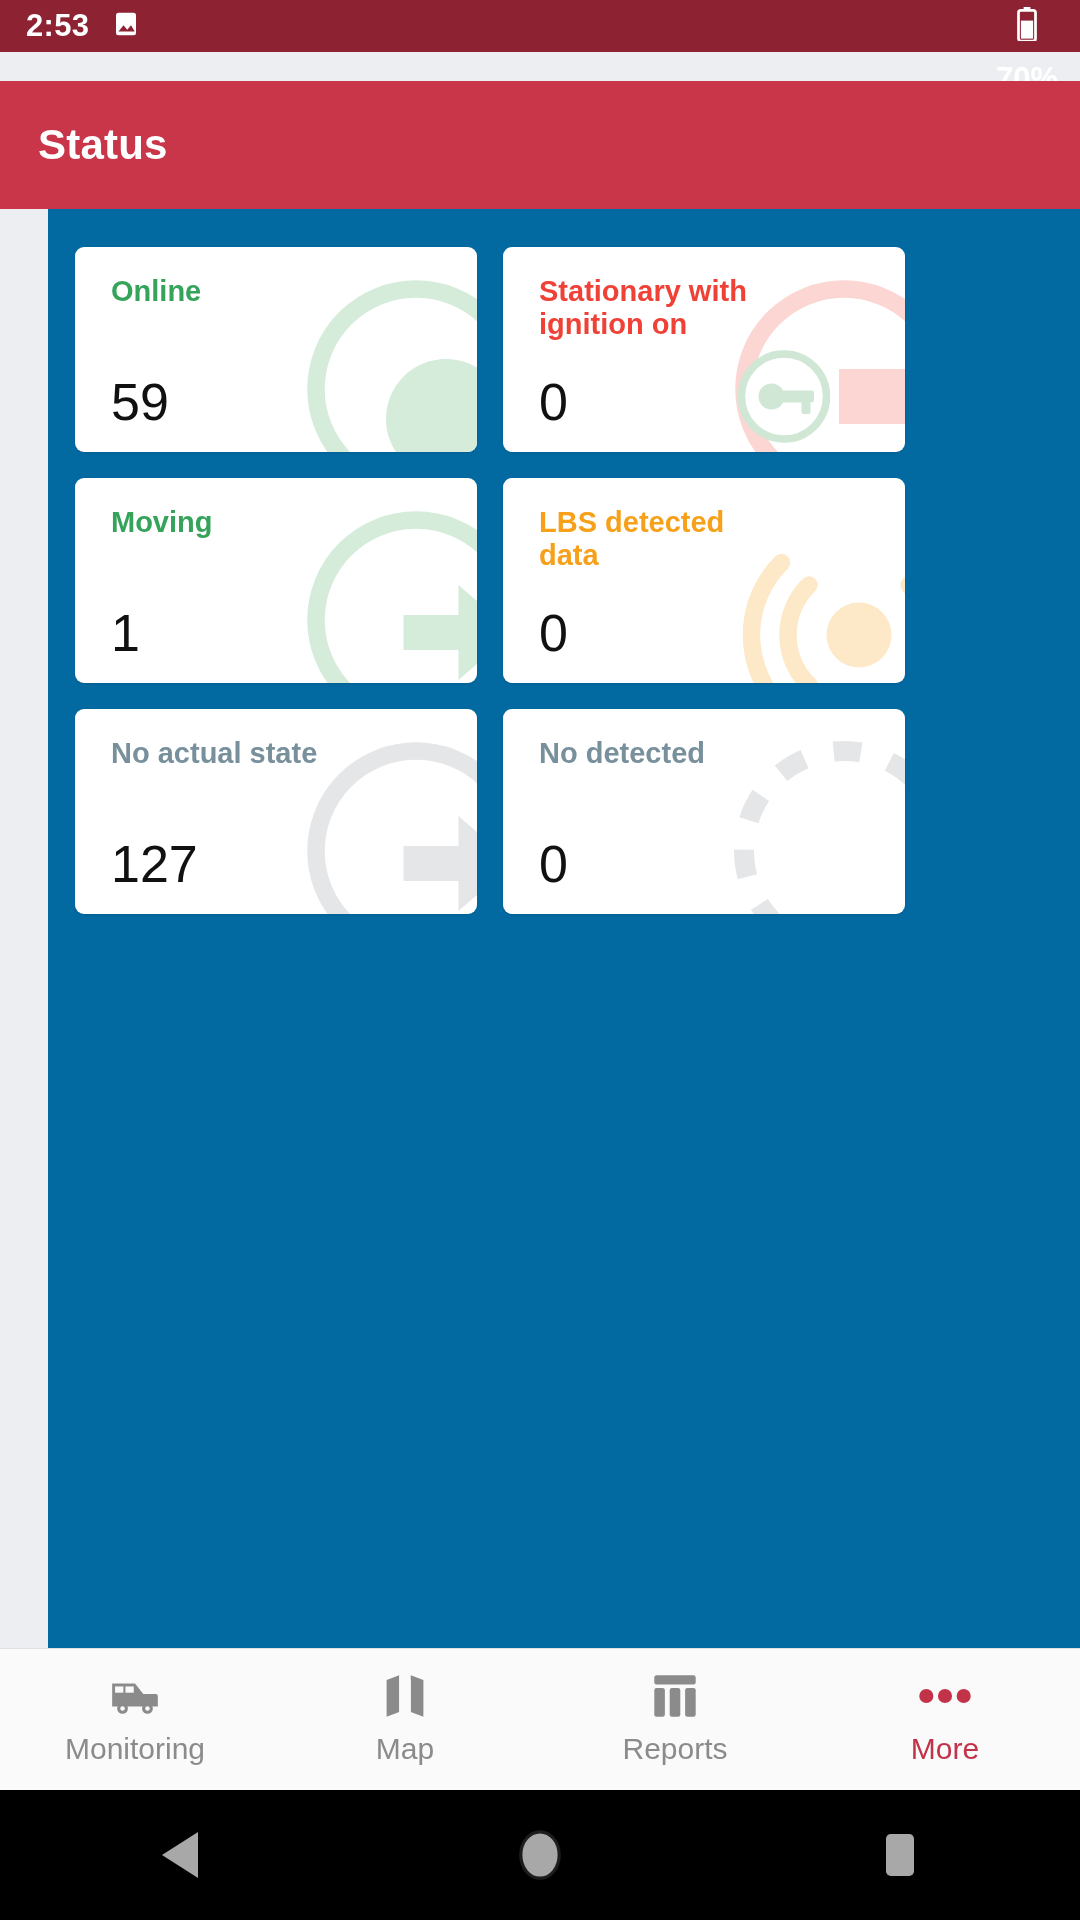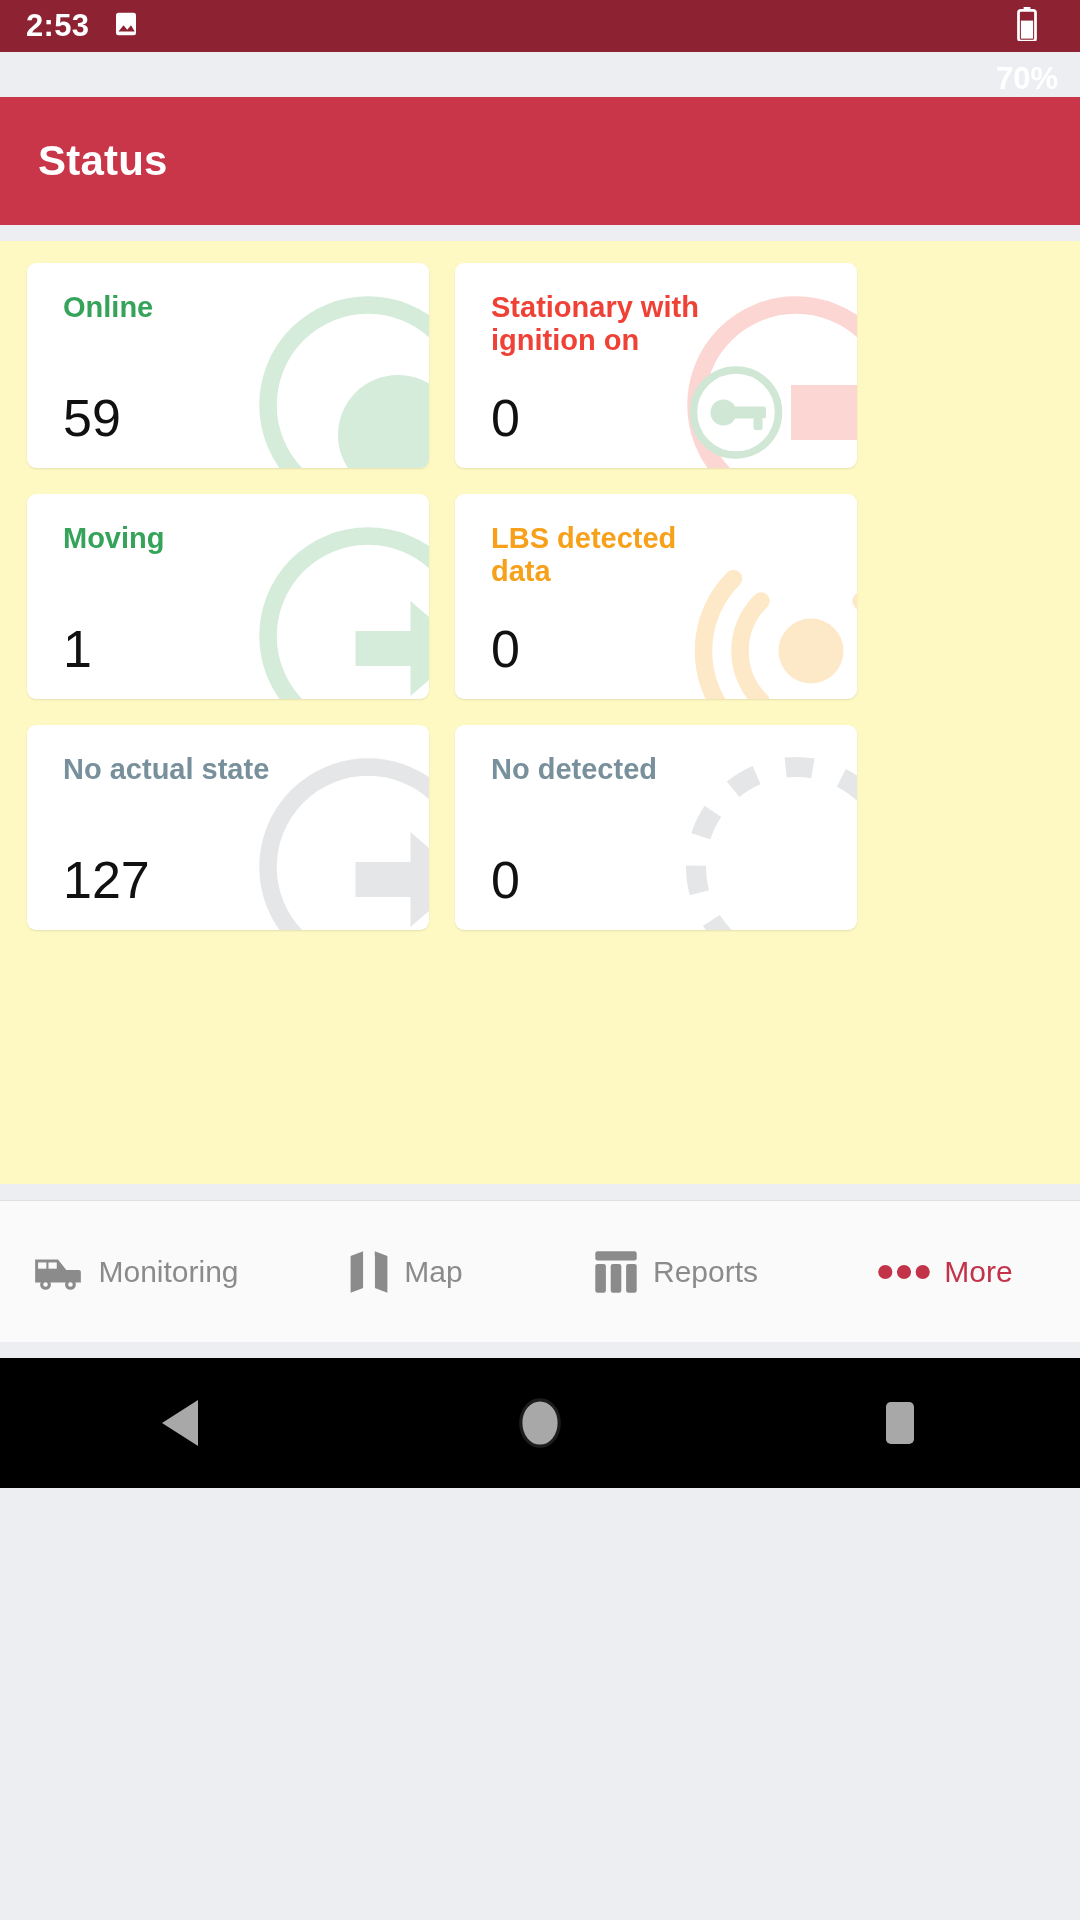--- a/index.html
+++ b/index.html
@@ -2,21 +2,21 @@
 <html><head>
 <meta charset="utf-8">
 <style>
   * { margin:0; padding:0; box-sizing:border-box; }
   html, body {
     width:1080px; height:1920px;
     font-family:"Liberation Sans", sans-serif;
     background:#eceef1;
     overflow:hidden;
   }
-  .screen { position:relative; width:1080px; height:1488px; display:flex; flex-direction:column;gap:16px; }
+  .screen { position:relative; width:1080px; height:1920px; display:flex; flex-direction:column; }
 
   
   .status-bar{
     height:52px; background:#8c2232; color:#fff;
     display:flex; align-items:center; padding:0 22px 0 26px; flex:0 0 52px;
   }
   .sb-clock{ font-size:31px; font-weight:700; letter-spacing:.3px; }
   .sb-left-icons{ display:flex; align-items:center; gap:14px; margin-left:22px; }
   .sb-spacer{ flex:1; }
   .sb-right{ display:flex; align-items:center; gap:16px;flex-direction:column; }
@@ -24,21 +24,21 @@
 
   
   .app-bar{
     background:#c9364a; flex:0 0 128px; display:flex; align-items:center;
     padding:0 38px;
     margin-top:29px;
   }
   .app-title{ color:#fff; font-size:42px; font-weight:700; letter-spacing:.2px; }
 
   
-  .content{ flex:1; background:#fef9c3; padding:22px 27px 0 27px; overflow:hidden; }
+  .content{ flex:1; background:#0369a1; padding:38px 27px 0 27px; overflow:hidden;margin-left:48px; }
 
   .grid{ display:flex; flex-wrap:wrap; gap:26px 26px; }
   .card{
     position:relative; width:402px; height:205px; background:#fff;
     border-radius:9px; overflow:hidden; box-shadow:0 1px 2px rgba(0,0,0,.10);
   }
   .card-label{
     position:absolute; left:36px; top:28px; right:150px;
     font-size:29px; font-weight:700; line-height:1.14; z-index:3;
   }
@@ -57,21 +57,21 @@
   }
   .geo-title{ font-size:34px; color:#1a1a1a; }
   .geo-action{ font-size:32px; color:#4285f4; letter-spacing:.6px; font-weight:400; }
 
   
   .bottom-nav{
     flex:0 0 142px; background:#fafafa; border-top:1px solid #e0e0e0;
     display:flex; align-items:center;
   }
   .nav-item{
-    flex:1; display:flex; flex-direction:row; align-items:center; justify-content:center; gap:13px;
+    flex:1; display:flex; flex-direction:column; align-items:center; justify-content:center; gap:13px;
   }
   .nav-icon{ height:46px; display:flex; align-items:center; justify-content:center; }
   .nav-label{ font-size:30px; color:#8b8b8b; }
   .nav-item.active .nav-label{ color:#c2334a; }
 
   
   .sys-nav{ flex:0 0 130px; background:#000; display:flex; align-items:center; }
   .sys-btn{ flex:1; display:flex; align-items:center; justify-content:center; }
 </style>
 </head>

